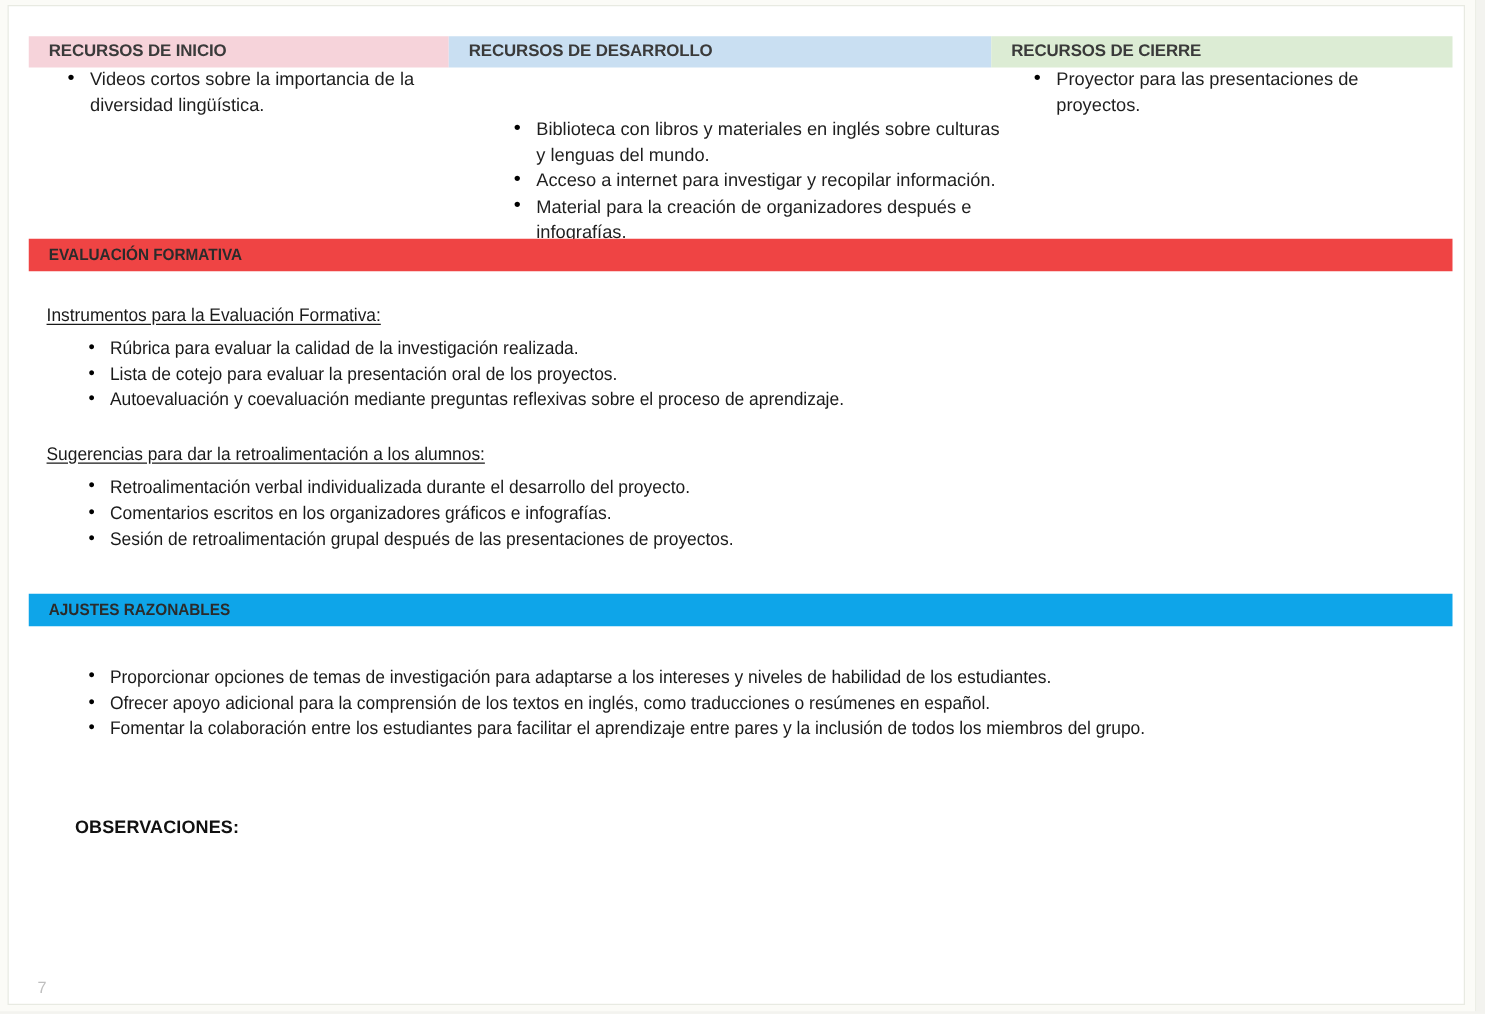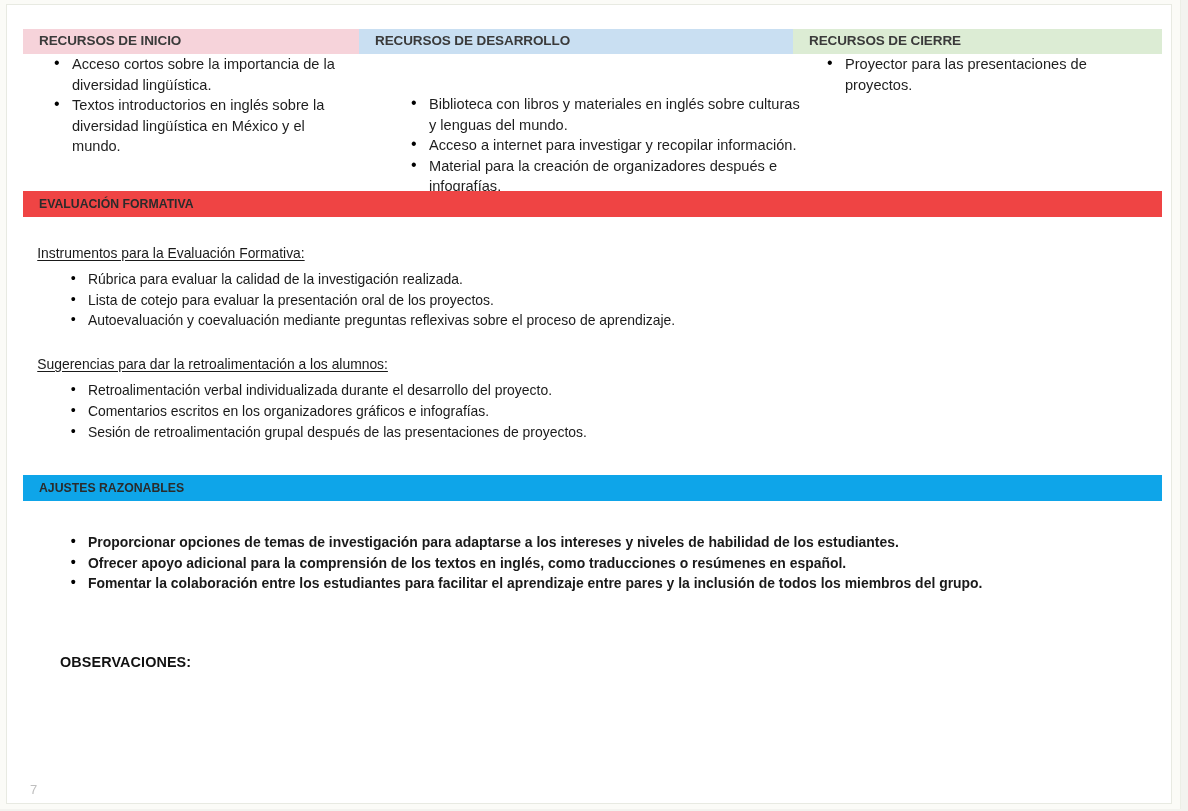--- a/index.html
+++ b/index.html
@@ -176,21 +176,20 @@
   .ajustes-body {
     position: absolute;
     left: 16px;
     top: 527px;
     width: 1130px;
   }
   .ajustes-list {
     margin: 0;
     padding: 0;
     list-style: none;
-    font-weight: bold;
   }
   .ajustes-list li {
     position: relative;
     padding-left: 68px;
     font-size: 14.6px;
     line-height: 20.7px;
     color: #1a1a1a;
     transform: scaleX(0.955);
     transform-origin: left center;
   }
@@ -240,22 +239,21 @@
     </div>
     <div class="res-band-cell" id="res-cell-2">
       <span class="band-title">RECURSOS DE CIERRE</span>
     </div>
   </div>
 
   <div class="res-cols">
 
     <div class="res-col" id="res-col-0">
       <ul>
-        <li>Acceso cortos sobre la importancia de la diversidad lingüística.</li>
-        <li>Textos introductorios en inglés sobre la diversidad lingüística en México y el mundo.</li>
+        <li>Videos cortos sobre la importancia de la diversidad lingüística.</li>
       </ul>
     </div>
 
     <div class="res-col" id="res-col-1">
       <ul>
         <li>Biblioteca con libros y materiales en inglés sobre culturas y lenguas del mundo.</li>
         <li>Acceso a internet para investigar y recopilar información.</li>
         <li>Material para la creación de organizadores después e infografías.</li>
       </ul>
     </div>

